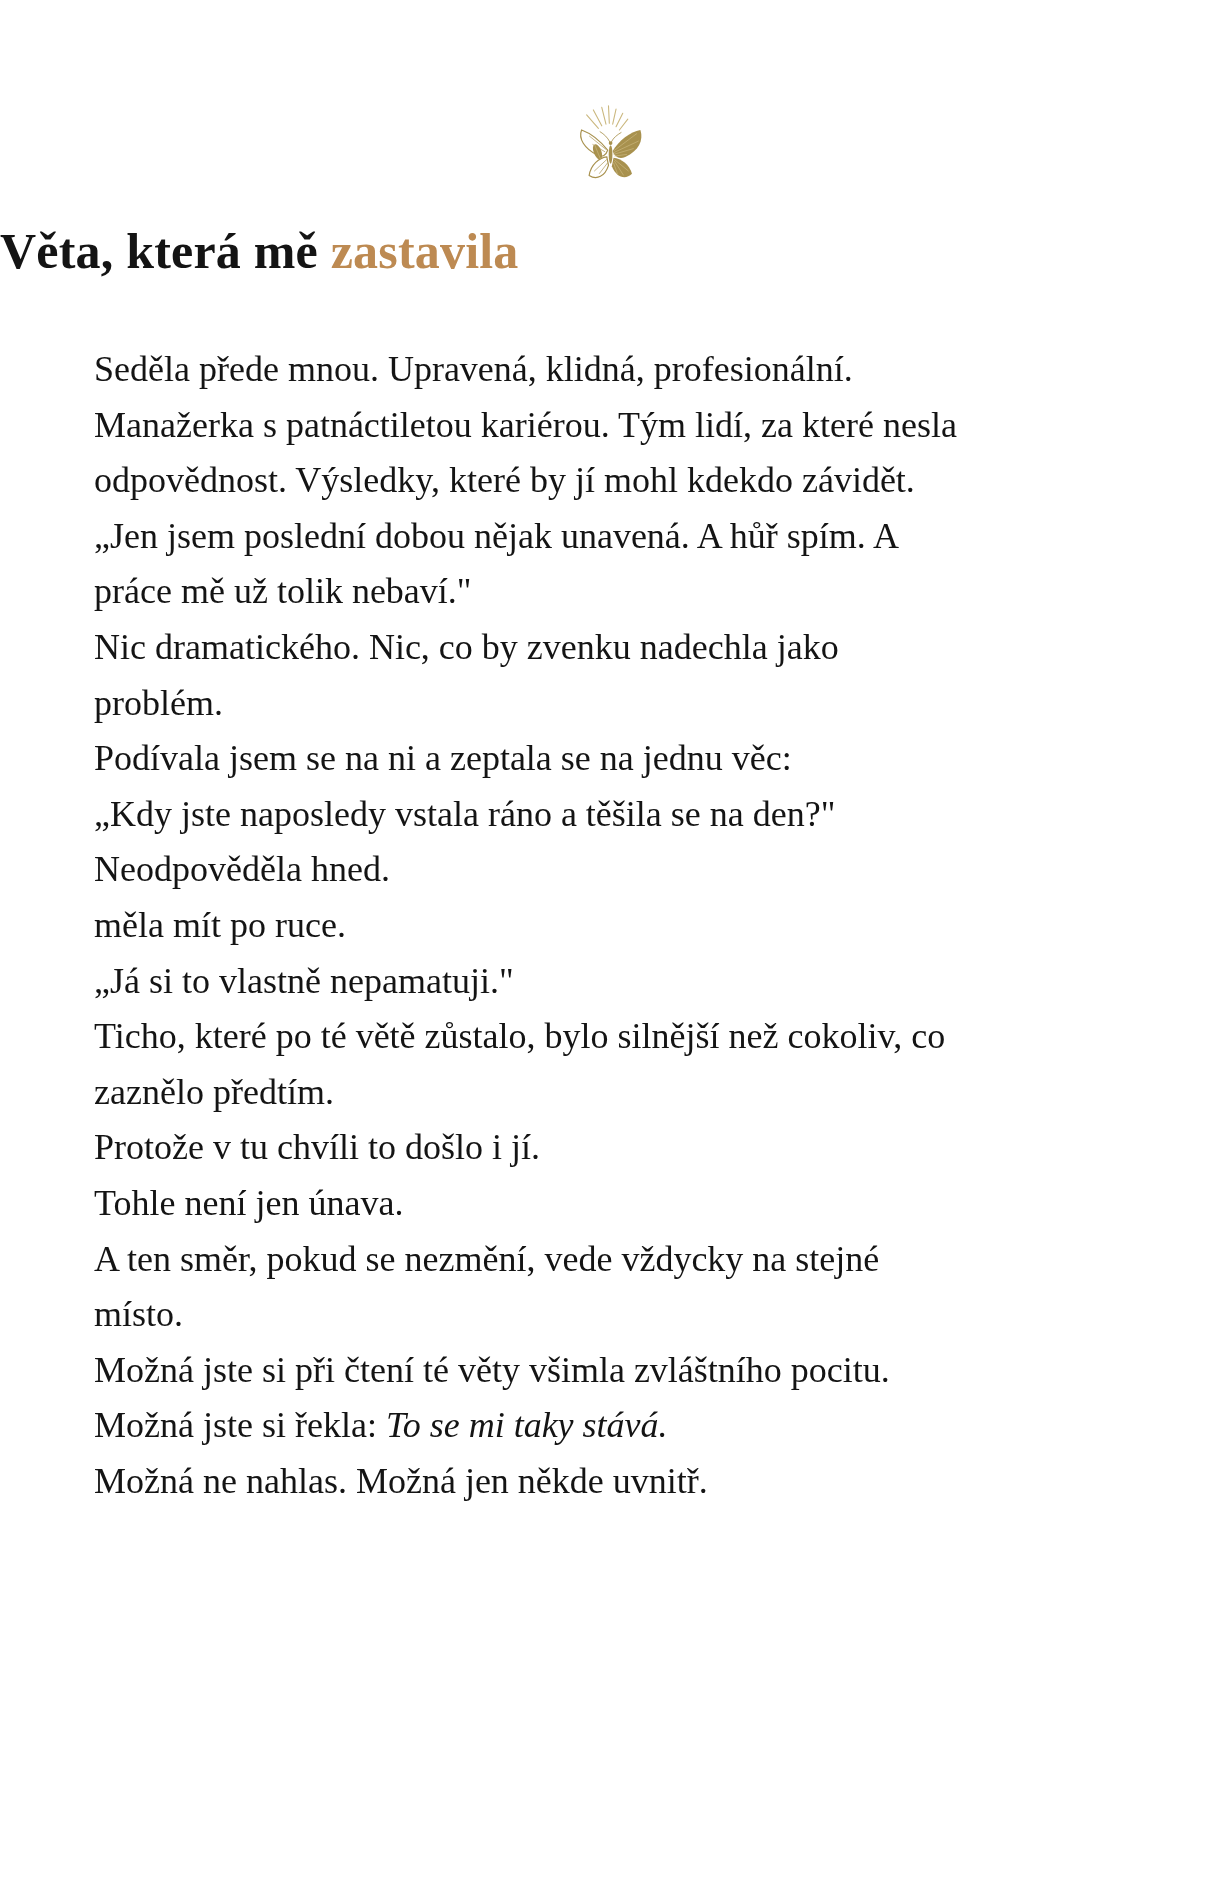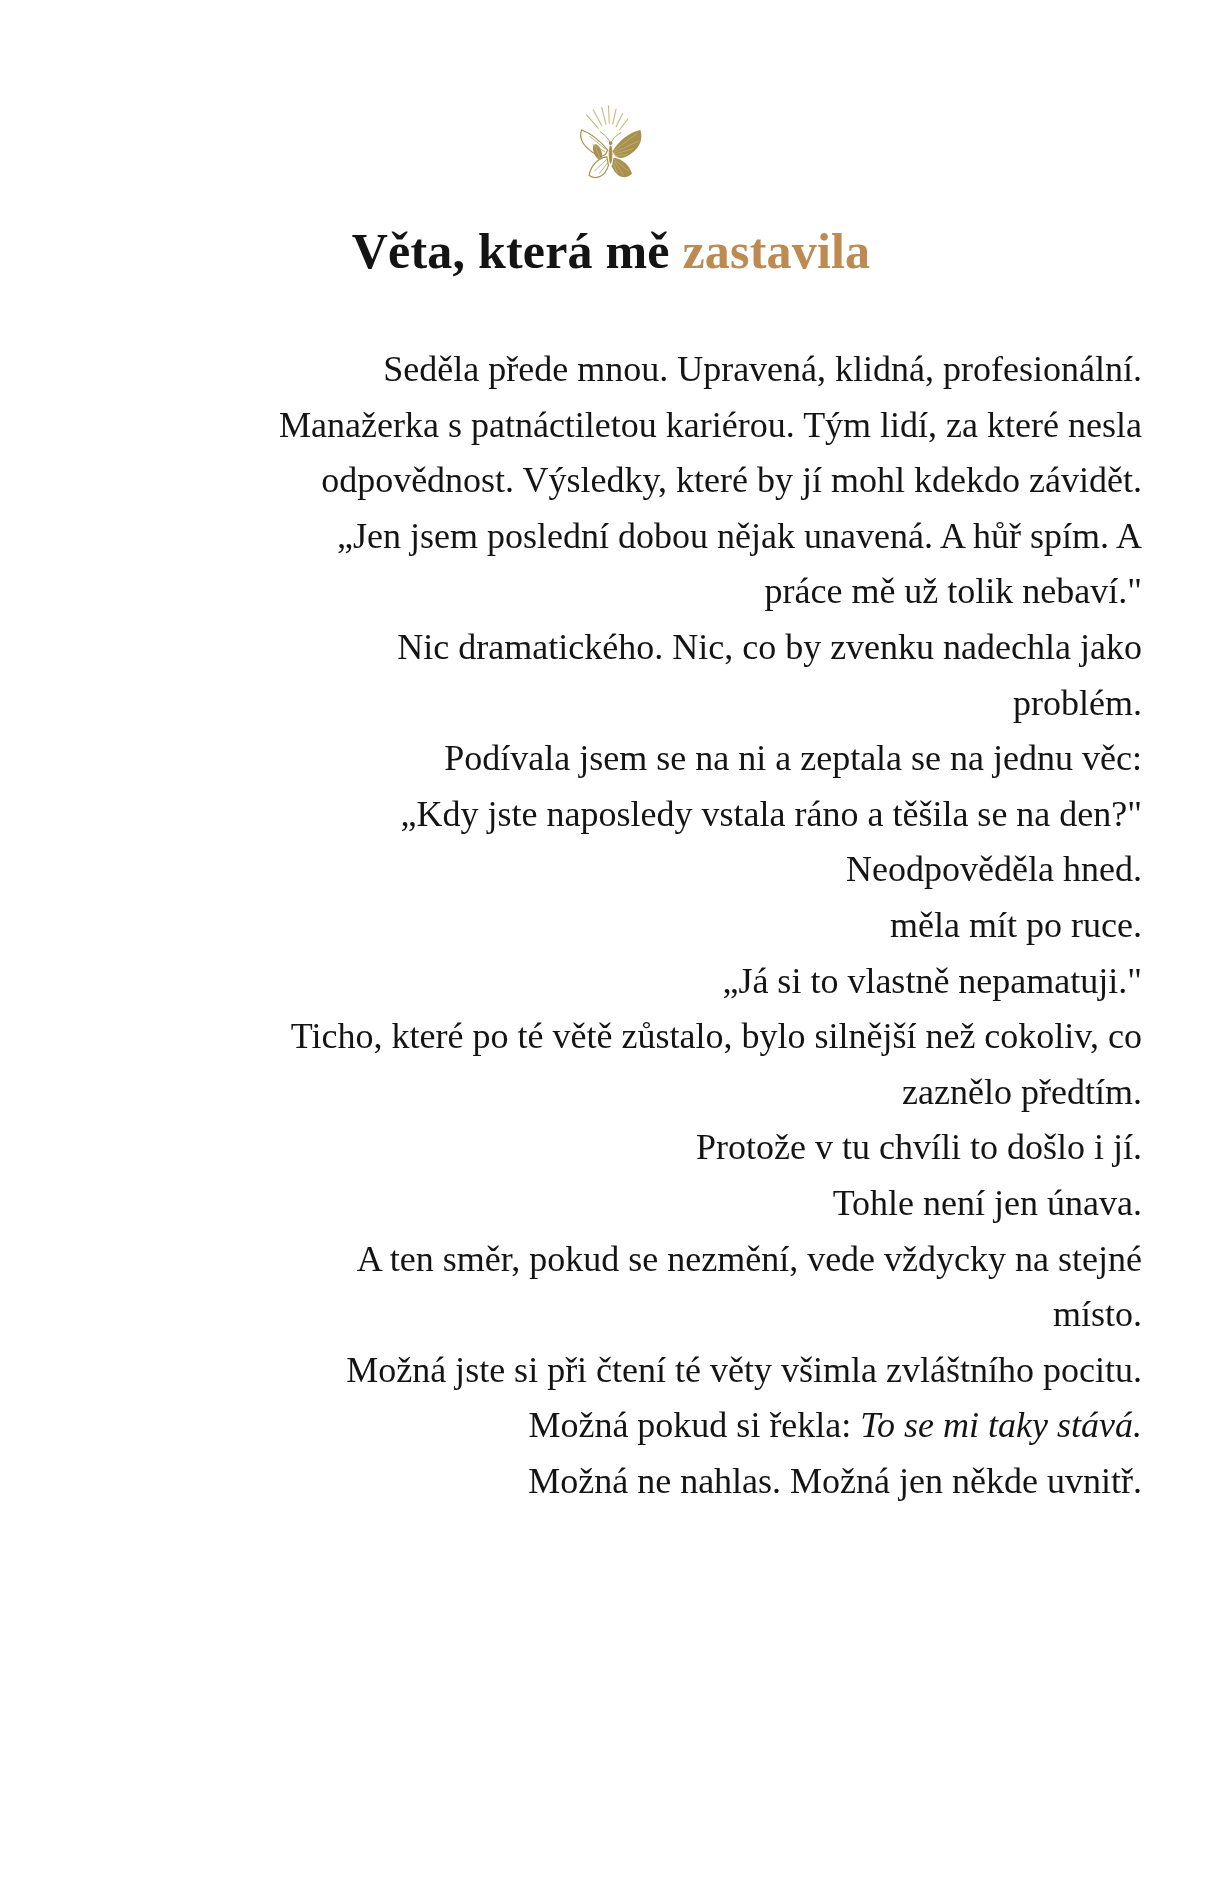--- a/index.html
+++ b/index.html
@@ -18,34 +18,34 @@
     overflow:hidden;
   }
   .page{width:1222px;height:1892px;position:relative;}
   .icon-wrap{
     display:flex;justify-content:center;
     padding-top:104px;
   }
   .butterfly{width:88px;height:84px;display:block;}
   h1.title{
     margin:34px 0 0 0;
-    text-align:center;
+    text-align:left;
     font-size:50px;
     font-weight:bold;
     letter-spacing:0.2px;
     color:var(--text);
   }
   h1.title .accent{color:var(--title-accent-gold);}
   .body-text{
     margin:62px 80px 0 94px;
     font-size:36px;
     line-height:55.6px;
     color:var(--text);
   }
-  .body-text .line{white-space:nowrap;text-align:right;}
+  .body-text .line{white-space:nowrap;}
   .body-text .italic{font-style:italic;}
 </style>
 </head>
 <body>
 
 <div class="page">
 
   <div class="icon-wrap">
     <svg class="butterfly" viewBox="0 0 100 100" xmlns="http://www.w3.org/2000/svg" aria-hidden="true">
 
@@ -97,17 +97,17 @@
       <div class="line"><span>Neodpověděla hned.</span></div>
       <div class="line"><span>měla mít po ruce.</span></div>
       <div class="line"><span>„Já si to vlastně nepamatuji."</span></div>
       <div class="line"><span>Ticho, které po té větě zůstalo, bylo silnější než cokoliv, co</span></div>
       <div class="line"><span>zaznělo předtím.</span></div>
       <div class="line"><span>Protože v tu chvíli to došlo i jí.</span></div>
       <div class="line"><span>Tohle není jen únava.</span></div>
       <div class="line"><span>A ten směr, pokud se nezmění, vede vždycky na stejné</span></div>
       <div class="line"><span>místo.</span></div>
       <div class="line"><span>Možná jste si při čtení té věty všimla zvláštního pocitu.</span></div>
-      <div class="line"><span>Možná pokud si řekla: </span><span class="italic">To se mi taky stává.</span></div>
+      <div class="line"><span>Možná jste si řekla: </span><span class="italic">To se mi taky stává.</span></div>
       <div class="line"><span>Možná ne nahlas. Možná jen někde uvnitř.</span></div>
     </div>
 
 </div>
 
 </body></html>

